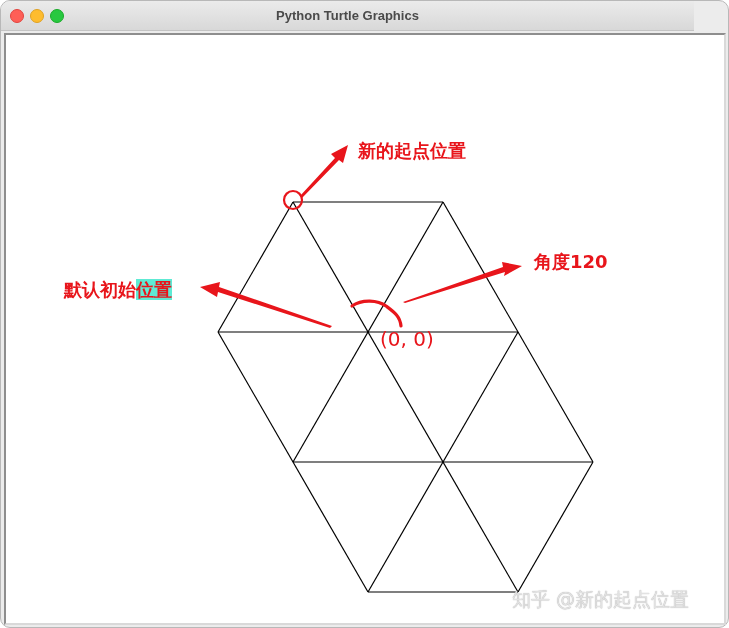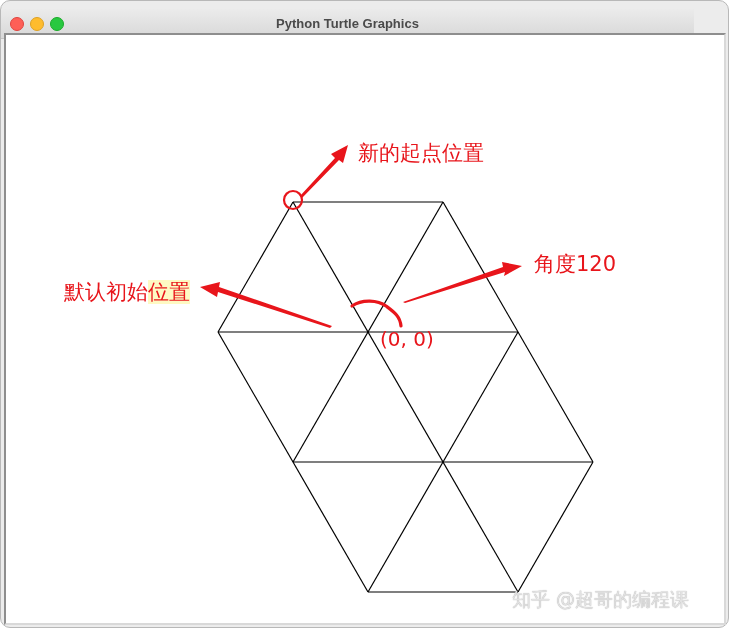--- a/index.html
+++ b/index.html
@@ -1,27 +1,27 @@
 <!DOCTYPE html>
 <html><head>
 <meta charset="utf-8">
 <style>
   html, body { margin:0; padding:0; background:#ffffff; }
   body { width:729px; height:628px; position:relative; overflow:hidden; font-family:"DejaVu Sans", sans-serif; }
   .window { position:absolute; left:0; top:0; width:727px; height:626px; border:1px solid #b8b8b8; border-radius:10px; background:#ececec; overflow:hidden; }
-  .titlebar { position:absolute; left:0; top:8px; width:693px; height:29px; background:linear-gradient(#ebebeb,#d8d8d8); border-bottom:1px solid #c4c4c4; }
+  .titlebar { position:absolute; left:0; top:0; width:693px; height:29px; background:linear-gradient(#ebebeb,#d8d8d8); border-bottom:1px solid #c4c4c4; }
   .traffic { position:absolute; top:8px; width:12px; height:12px; border-radius:50%; }
   .t-close { left:9px; background:#fe5f57; border:0.5px solid #e0443e; }
   .t-min { left:29px; background:#febc2e; border:0.5px solid #dea123; }
   .t-max { left:49px; background:#28c840; border:0.5px solid #1aab29; }
   .title { position:absolute; left:0; right:0; top:7px; text-align:center; font-family:"Liberation Sans", sans-serif; font-weight:bold; font-size:13px; color:#4a4a4a; }
   .canvas-wrap { position:absolute; left:4px; top:33px; width:718px; height:588px; background:#ffffff; border:2px solid #8e8e8e; border-bottom-color:#d9d9d9; border-right-color:#d9d9d9; }
   svg.scene { position:absolute; left:0; top:0; }
-  .lbl { position:absolute; color:#e8151b; font-family:"DejaVu Sans", sans-serif; font-weight:normal; font-size:21px; white-space:nowrap; }
-  .hl { background:#fef9c3; }
+  .lbl { position:absolute; color:#e8151b; font-family:"DejaVu Sans", sans-serif; font-weight:bold; font-size:18px; white-space:nowrap; }
+  .hl { background:#5eead4; }
   .wm { position:absolute; color:#e2e2e2; font-family:"DejaVu Sans", sans-serif; font-size:19px; white-space:nowrap; text-shadow:0 0 1px #9a9a9a; }
 </style>
 </head>
 <body>
 
 <div class="window">
   <div class="titlebar">
     <div class="traffic t-close"></div>
     <div class="traffic t-min"></div>
     <div class="traffic t-max"></div>
@@ -57,13 +57,13 @@
 
     <path d="M352,306 C362,299 378,300 386,306 C394,312 400,316 401,326" fill="none" stroke="#e8151b" stroke-width="3.2" stroke-linecap="round"></path>
   </g>
 </svg>
 
 <div class="lbl" style="left:358px; top:139px;">新的起点位置</div>
 <div class="lbl" style="left:64px; top:278px;"><span>默认初始</span><span class="hl">位置</span></div>
 <div class="lbl" style="left:534px; top:250px;">角度120</div>
 <div class="lbl" style="left:336px; top:327px; font-weight:normal; font-size:20px;margin-left:44px;">(0, 0)</div>
 
-<div class="wm" style="left:512px; top:587px;">知乎 @超哥的编程课</div>
+<div class="wm" style="left:512px; top:587px;">知乎 @新的起点位置</div>
 
 </body></html>

